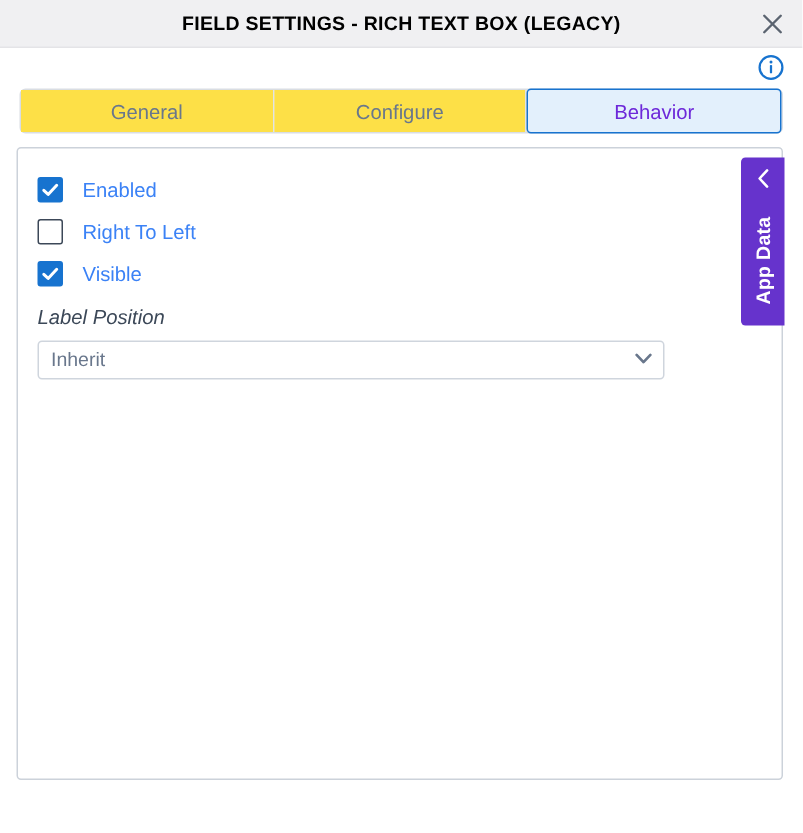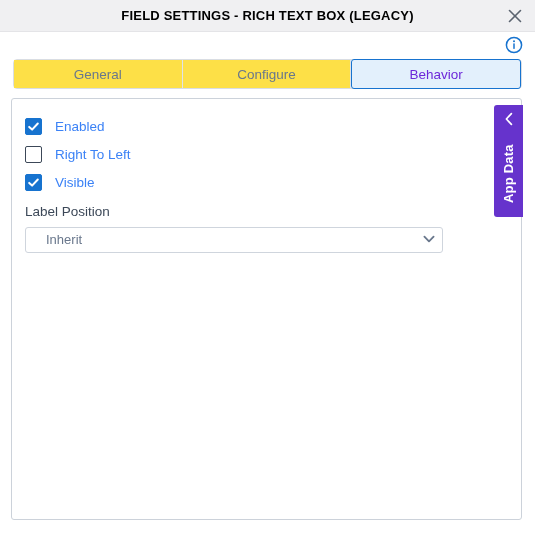--- a/index.html
+++ b/index.html
@@ -142,37 +142,38 @@
     color: #3b82f6;
     white-space: nowrap;
     cursor: default;
   }
 
   .field-label {
     margin-top: 7px;
     font-size: 13.5px;
     color: #3c4858;
     line-height: 18px;
+    font-style: italic;
   }
 
   .select-wrap {
     margin-top: 6px;
     position: relative;
     width: 418px;
     height: 26px;
   }
   .select-box {
     width: 418px; height: 26px;
     border: 1px solid #cfd5dd;
     border-radius: 3px;
     background: #ffffff;
     box-sizing: border-box;
     font-size: 13px;
     color: #69778c;
-    padding: 0 24px 0 20px;
+    padding: 0 24px 0 8px;
     line-height: 24px;
     cursor: pointer;
     white-space: nowrap;
     overflow: hidden;
   }
   .select-arrow {
     position: absolute;
     right: 8px; top: 8px;
     pointer-events: none;
   }

